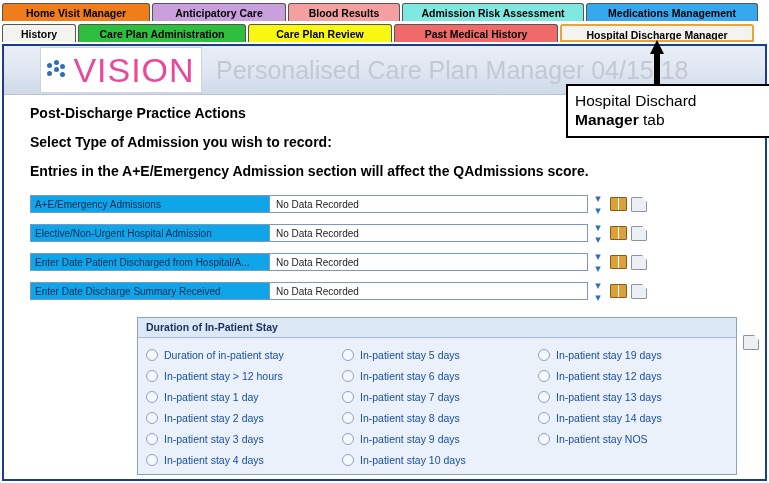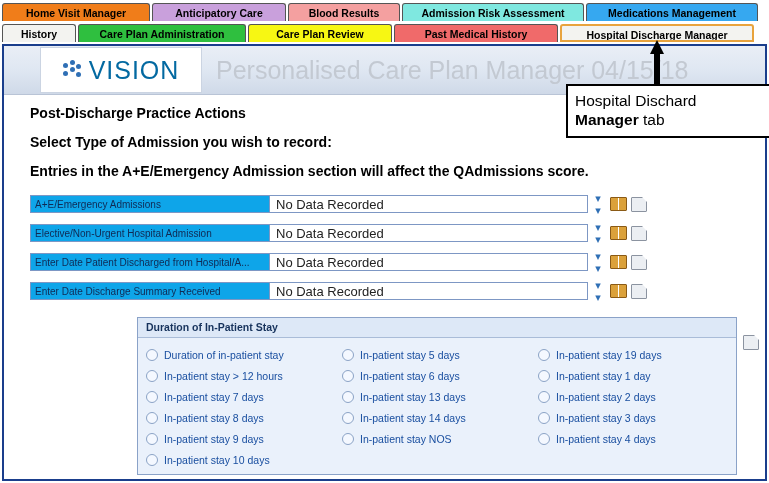--- a/index.html
+++ b/index.html
@@ -81,22 +81,22 @@
     align-items: center;
     justify-content: center;
   }
   .logo-dots { width: 20px; height: 20px; position: relative; margin-right: 6px;}
   .logo-dots i {
     position:absolute; width:5px; height:5px; border-radius:50%;
     background:#2f6fb5; display:block;
   }
   .logo-word {
     font-family: "Liberation Sans", sans-serif;
-    font-size: 25px;
-    color: #0369a1;
+    font-size: 34px;
+    color: #ec4899;
     letter-spacing: 1px;
   }
   .header-title {
     font-size: 25px;
     color: #c3c9d2;
     margin-left: 14px;
     white-space: nowrap;
     font-family: "Liberation Sans", sans-serif;
   }
 
@@ -129,21 +129,21 @@
     overflow: hidden;
     color: #102a54;
   }
   .val {
     width: 318px;
     height: 18px;
     line-height: 17px;
     border: 1px solid #7d97c4;
     border-left: none;
     background: #ffffff;
-    font-size: 13px;
+    font-size: 10px;
     padding-left: 6px;
     box-sizing: border-box;
     white-space: nowrap;
     overflow: hidden;
     color: #222;
   }
   .chev {
     width: 20px;
     text-align: center;
     color: #2f6fb5;
@@ -357,20 +357,24 @@
             <div class="radio-item">
               <span class="radio"></span>
               <span>In-patient stay &gt; 12 hours</span>
             </div>
             <div class="radio-item">
               <span class="radio"></span>
               <span>In-patient stay 6 days</span>
             </div>
             <div class="radio-item">
               <span class="radio"></span>
+              <span>In-patient stay 12 days</span>
+            </div>
+            <div class="radio-item">
+              <span class="radio"></span>
               <span>In-patient stay 1 day</span>
             </div>
             <div class="radio-item">
               <span class="radio"></span>
               <span>In-patient stay 7 days</span>
             </div>
             <div class="radio-item">
               <span class="radio"></span>
               <span>In-patient stay 13 days</span>
             </div>

